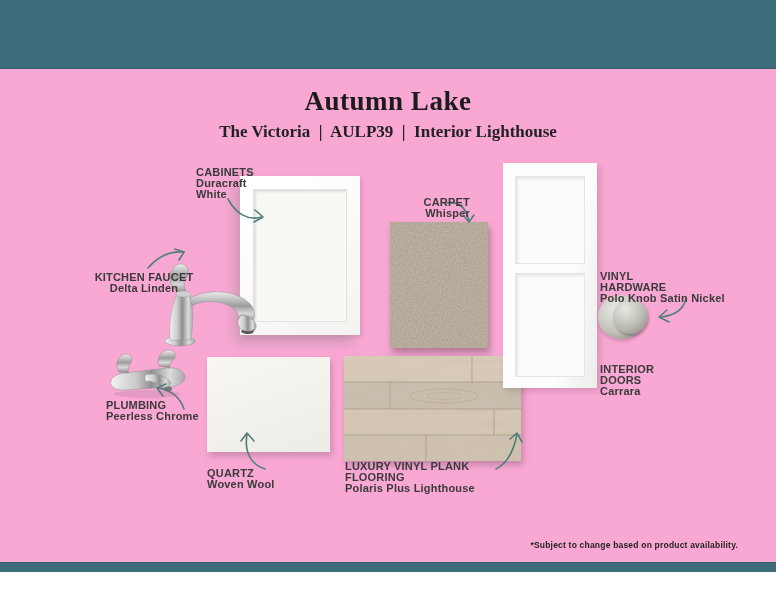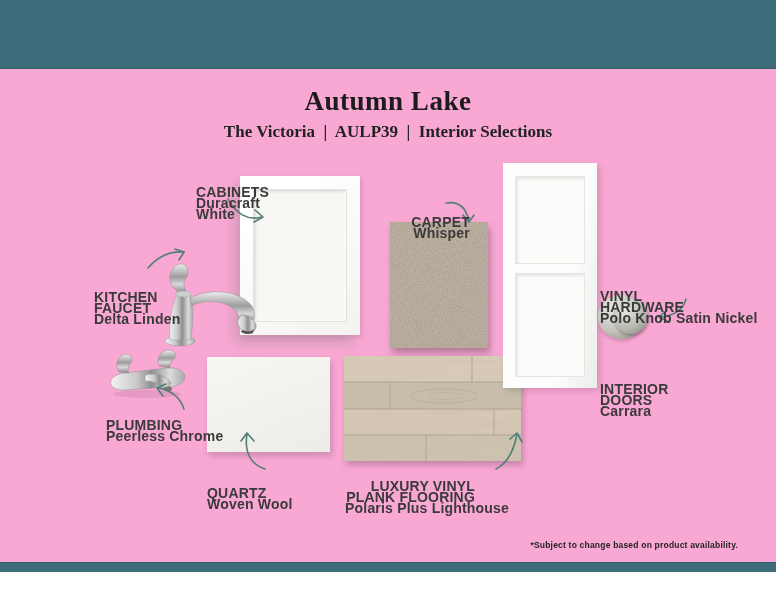--- a/index.html
+++ b/index.html
@@ -7,21 +7,21 @@
          font-family:"Liberation Sans",sans-serif;font-weight:bold;}
   .band{position:absolute;left:0;width:776px;background:#3D6C7A;}
   .band.top{top:0;height:68px;border-bottom:1px solid #35606e;}
   .band.bottom{top:562px;height:38px;border-top:1px solid #35606e;}
 
   .title{position:absolute;top:86px;left:0;width:776px;text-align:center;
          font-family:"Liberation Serif",serif;font-size:27px;color:#1c1c1c;letter-spacing:.5px;}
   .subtitle{position:absolute;top:122px;left:0;width:776px;text-align:center;white-space:pre;
          font-family:"Liberation Serif",serif;font-size:17px;color:#222;}
 
-  .label{position:absolute;font-size:14px;line-height:11px;color:#3a3a3a;letter-spacing:.2px;z-index:7;margin-top:20px;}
+  .label{position:absolute;font-size:11px;line-height:11px;color:#3a3a3a;letter-spacing:.2px;z-index:7;}
   .label .cat{display:block;}
   .label .prod{display:block;}
   .nowrap .prod{white-space:nowrap;}
 
   .arrow{position:absolute;overflow:visible;z-index:6;}
   .arrow path,.arrow polyline{fill:none;stroke:#527E78;stroke-width:1.6;stroke-linecap:round;stroke-linejoin:round;}
 
   
   .cabinet-door{position:absolute;left:240px;top:176px;width:120px;height:159px;z-index:2;
       background:linear-gradient(145deg,#ffffff 20%,#f3f2ef);
@@ -61,21 +61,21 @@
 </style>
 </head>
 <body>
 
 <div class="board">
 
   <div class="band top"></div>
   <div class="band bottom"></div>
 
   <div class="title">Autumn Lake</div>
-  <div class="subtitle">The Victoria  |  AULP39  |  Interior Selections</div>
+  <div class="subtitle">The Victoria  |  AULP39  |  Interior Lighthouse</div>
 
   <div class="label" style="left:196px;top:167px;width:54px;">
     <span class="cat">CABINETS</span>
     <span class="prod">Duracraft White</span>
   </div>
   <svg class="arrow" style="left:226px;top:196px;" width="44" height="30">
     <path d="M2,3 C10,18 22,25 36,21"></path>
       <polyline points="29,14 37,21 28,26"></polyline>
   </svg>
   <div class="cabinet-door">
@@ -103,21 +103,21 @@
     <path d="M33,49 C24,42 21,33 27,25 C30,20 36,18 40,22 C44,26 42,31 39,36 C37,40 38,44 41,49 Z" fill="url(#chromeV)" stroke="#8a8a8a" stroke-width="0.5"></path>
     <ellipse cx="37.5" cy="50" rx="8" ry="3" fill="#cfcfcf" stroke="#9a9a9a" stroke-width="0.4"></ellipse>
     <path d="M44,54 C62,45 84,46 98,55 C106,60 110,67 108,74 C107,78 103,80 99,79 L92,76 C94,69 88,62 76,59 C64,56 52,58 46,62 Z" fill="url(#chromeV)" stroke="#8f8f8f" stroke-width="0.5"></path>
     <path d="M95,71 C102,71 108,75 110,81 C111,86 106,90 100,88 C94,86 91,81 92,76 Z" fill="url(#chromeH)" stroke="#777" stroke-width="0.5"></path>
     <path d="M96,86 C101,88 105,88 108,85 L107,89 C103,91 98,90 95,88 Z" fill="#555"></path>
   </svg>
   <svg class="arrow" style="left:146px;top:248px;" width="44" height="22">
     <path d="M2,20 C12,8 24,3 38,4"></path>
       <polyline points="29,1 38,4 33,12"></polyline>
   </svg>
-  <div class="label nowrap" style="left:94px;top:272px;width:112px;text-align:left;">
+  <div class="label nowrap" style="left:88px;top:272px;width:112px;text-align:center;">
     <span class="cat">KITCHEN FAUCET</span>
     <span class="prod">Delta Linden</span>
   </div>
 
   <div class="label" style="left:398px;top:197px;width:72px;text-align:right;">
     <span class="cat">CARPET</span>
     <span class="prod">Whisper</span>
   </div>
   <svg class="arrow" style="left:444px;top:199px;" width="34" height="30">
     <path d="M2,4 C14,2 22,8 25,22"></path>
@@ -207,20 +207,20 @@
   </svg>
   <div class="label nowrap" style="left:207px;top:468px;width:80px;">
     <span class="cat">QUARTZ</span>
     <span class="prod">Woven Wool</span>
   </div>
 
   <svg class="arrow" style="left:492px;top:428px;" width="34" height="44">
     <path d="M4,41 C16,35 22,22 25,6"></path>
       <polyline points="18,11 25,5 30,14"></polyline>
   </svg>
-  <div class="label nowrap" style="left:345px;top:461px;width:130px;text-align:right;">
+  <div class="label nowrap" style="left:345px;top:461px;width:130px;">
     <span class="cat">LUXURY VINYL PLANK FLOORING</span>
     <span class="prod">Polaris Plus Lighthouse</span>
   </div>
 
   <div class="footnote">*Subject to change based on product availability.</div>
 
 </div>
 
 </body></html>

